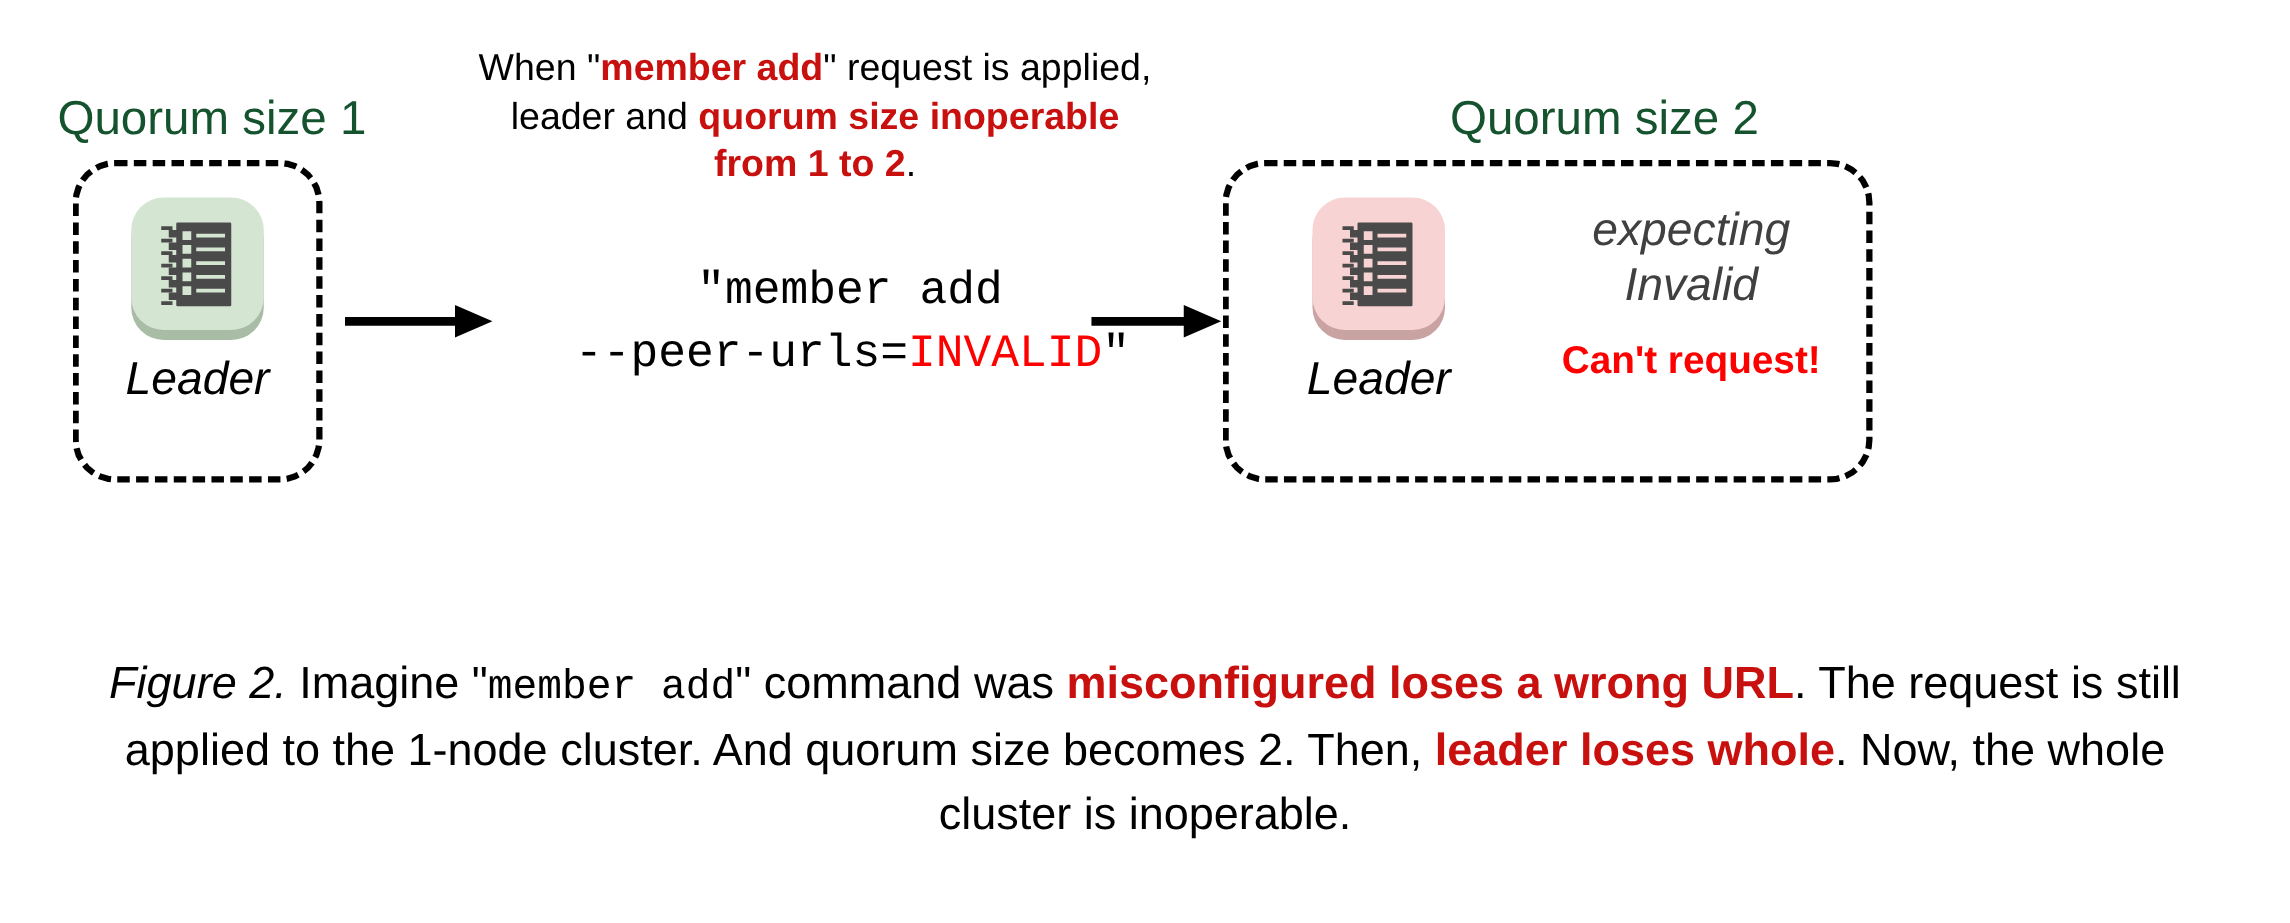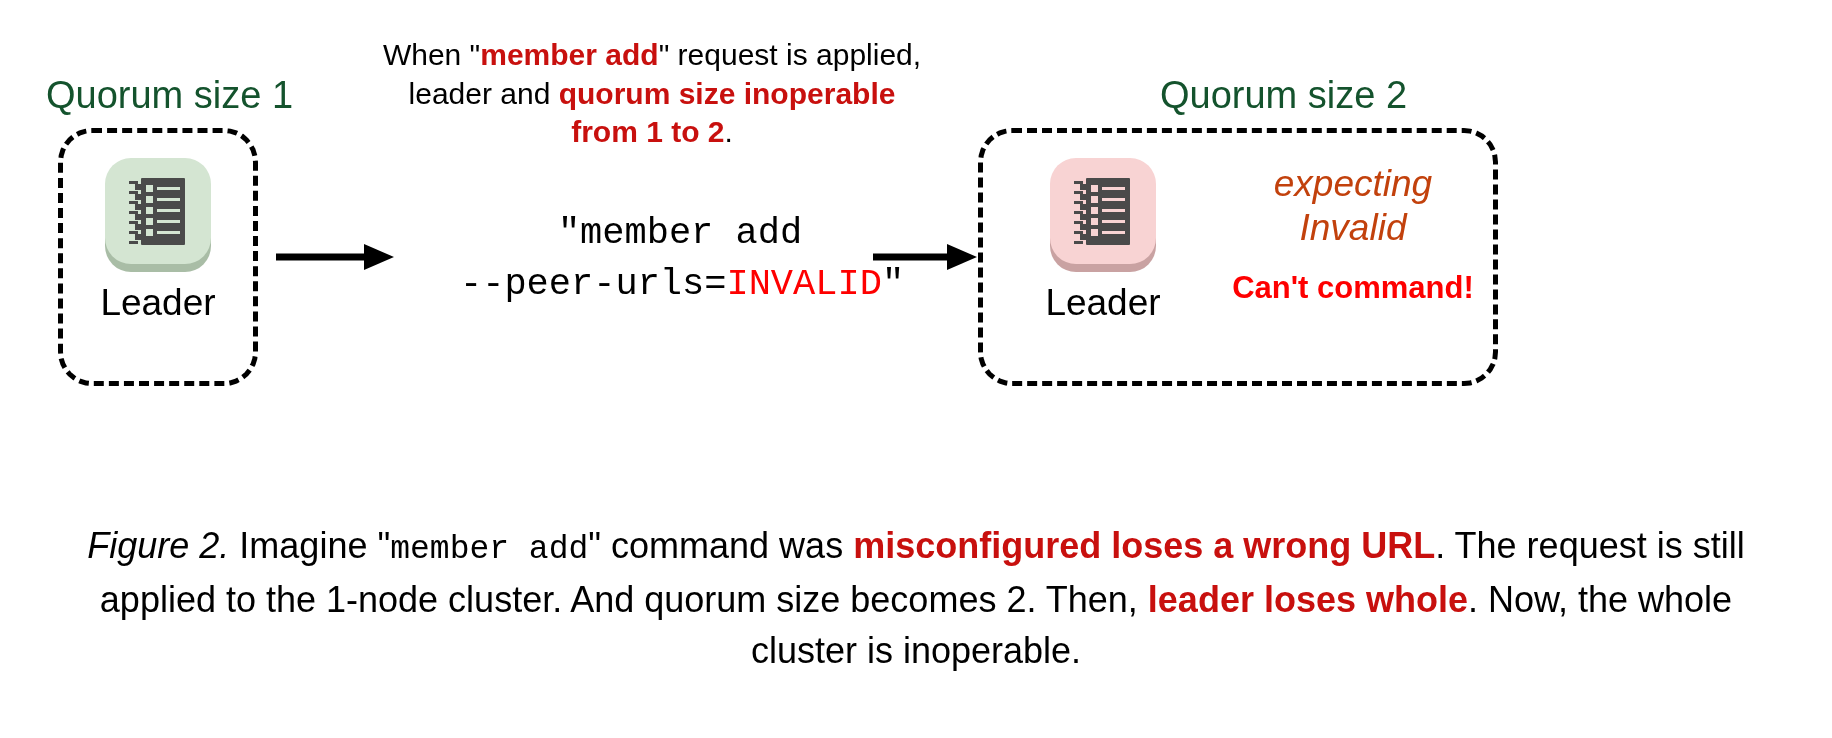--- a/index.html
+++ b/index.html
@@ -40,20 +40,21 @@
     background: transparent;
   }
   #box-left  { left: 58px;  top: 128px; width: 200px;  height: 258px; }
   #box-right { left: 978px; top: 128px; width: 520px;  height: 258px; }
 
   
   .node {
     position: absolute;
     width: 150px;
     text-align: center;
+    font-style: italic;
   }
   #node-left  { left: 83px;  top: 152px; }
   #node-right { left: 1028px; top: 152px; }
 
   .node-icon-wrap {
     position: relative;
     width: 118px;
     height: 122px;
     margin: 0 auto;
   }
@@ -99,21 +100,21 @@
     position: absolute;
     left: 1222px;
     top: 162px;
     width: 262px;
     text-align: center;
   }
   #right-status .line {
     font-size: 37px;
     font-style: italic;
     line-height: 1.19;
-    color: #c2410c;
+    color: #404040;
     white-space: nowrap;
   }
   #right-status .warn {
     margin-top: 20px;
     font-size: 31px;
     font-weight: bold;
     color: #fe0000;
     white-space: nowrap;
   }
 
@@ -279,16 +280,16 @@
         <rect x="52" y="73" width="23" height="3"></rect>
       </g>
     </svg>
   </div>
   <div class="node-label">Leader</div>
 </div>
 
 <div id="right-status">
   <div class="line">expecting</div>
   <div class="line">Invalid</div>
-  <div class="warn">Can't command!</div>
+  <div class="warn">Can't request!</div>
 </div>
 
 <div id="caption"><span class="it">Figure 2.</span><span> Imagine "</span><span class="mono">member add</span><span>" command was </span><span class="b red">misconfigured loses a wrong URL</span><span>. The request is still applied to the 1-node cluster. And quorum size becomes 2. Then, </span><span class="b red">leader loses whole</span><span>. Now, the whole cluster is inoperable.</span></div>
 
 </body></html>

